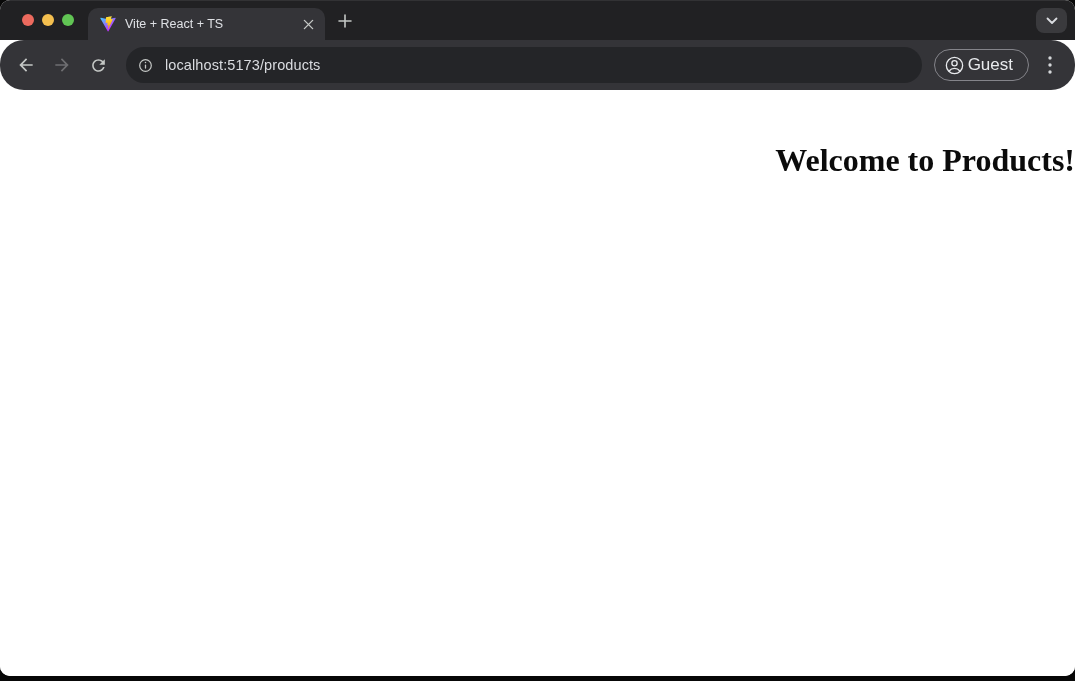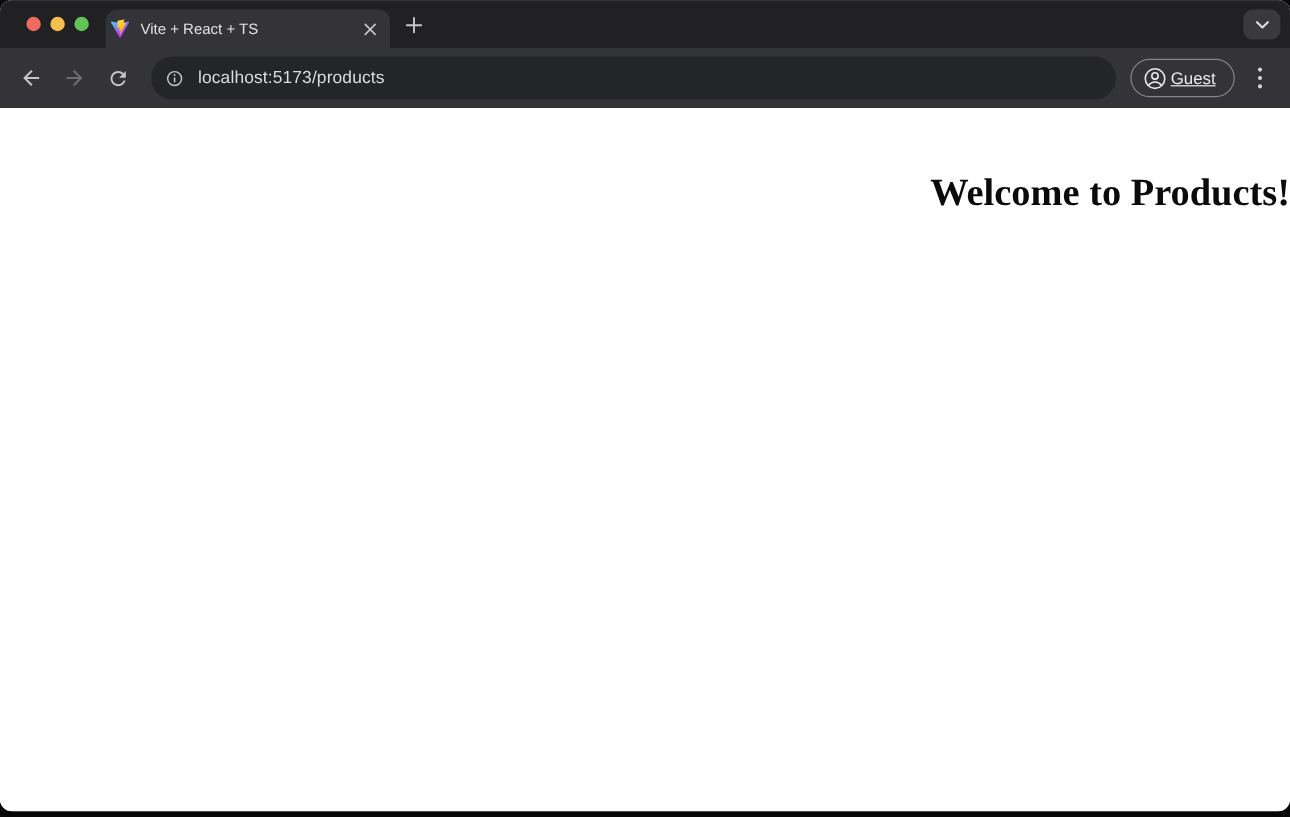--- a/index.html
+++ b/index.html
@@ -39,21 +39,21 @@
   .tl-red    { background: #EC6A5E; }
   .tl-yellow { background: #F4BF4F; }
   .tl-green  { background: #61C554; }
   .tab {
     position: absolute;
     left: 88px; top: 8px;
     width: 237px; height: 32px;
     background: #343438;
     border-radius: 10px 10px 0 0;
     display: flex; align-items: center;
-    padding: 0 8px 0 4px;
+    padding: 0 8px 0 12px;
   }
   .tab-favicon { width: 16px; height: 16px; flex: 0 0 auto; }
   .tab-title {
     margin-left: 9px;
     font-size: 12.5px;
     color: #DFE1E5;
     white-space: nowrap;
     overflow: hidden;
     flex: 1 1 auto;
   }
@@ -82,20 +82,21 @@
     cursor: pointer;
   }
   
   .toolbar {
     height: 50px;
     background: #343438;
     flex: 0 0 auto;
     display: flex;
     align-items: center;
     padding: 0 12px 0 8px;
+    border-radius: 24px;
   }
   .nav-btn {
     width: 30px; height: 30px;
     margin: 0 3px;
     border-radius: 50%;
     display: flex; align-items: center; justify-content: center;
     cursor: pointer;
     flex: 0 0 auto;
   }
   .omnibox {
@@ -125,24 +126,23 @@
     overflow: hidden;
   }
   .guest-btn {
     height: 32px;
     border: 1px solid #84848A;
     border-radius: 16px;
     display: flex; align-items: center;
     gap: 3px;
     padding: 0 15px 0 9px;
     color: #E8EAED;
-    font-size: 14px;
-    cursor: pointer;
-    flex: 0 0 auto;
-    text-decoration: underline;
+    font-size: 17px;
+    cursor: pointer;
+    flex: 0 0 auto;
   }
   .kebab-btn {
     width: 26px; height: 30px;
     margin-left: 8px;
     display: flex; align-items: center; justify-content: center;
     cursor: pointer;
     flex: 0 0 auto;
   }
   
   .content {

